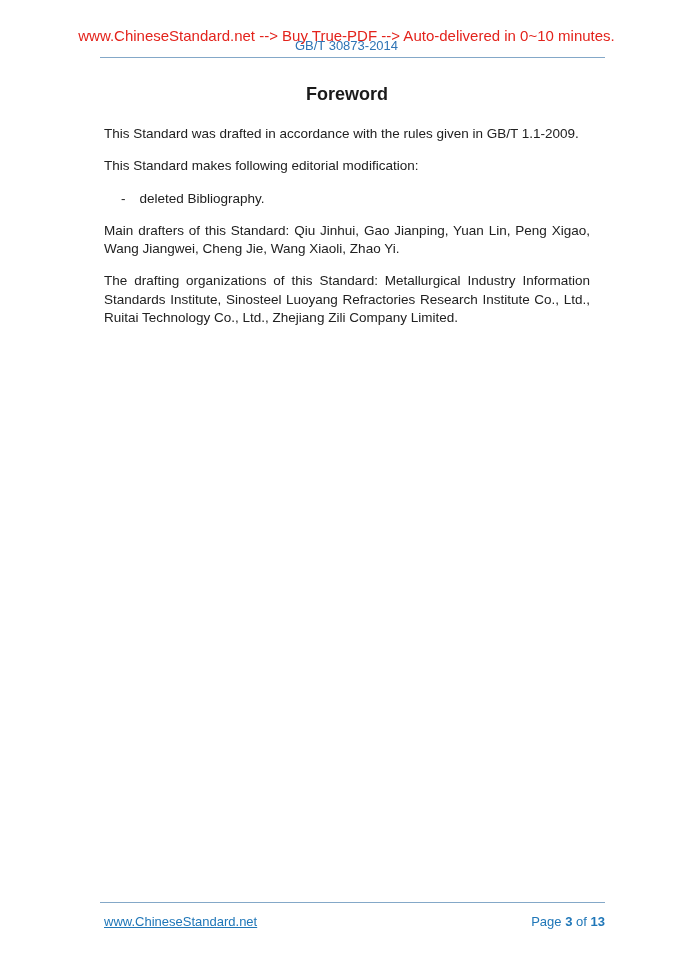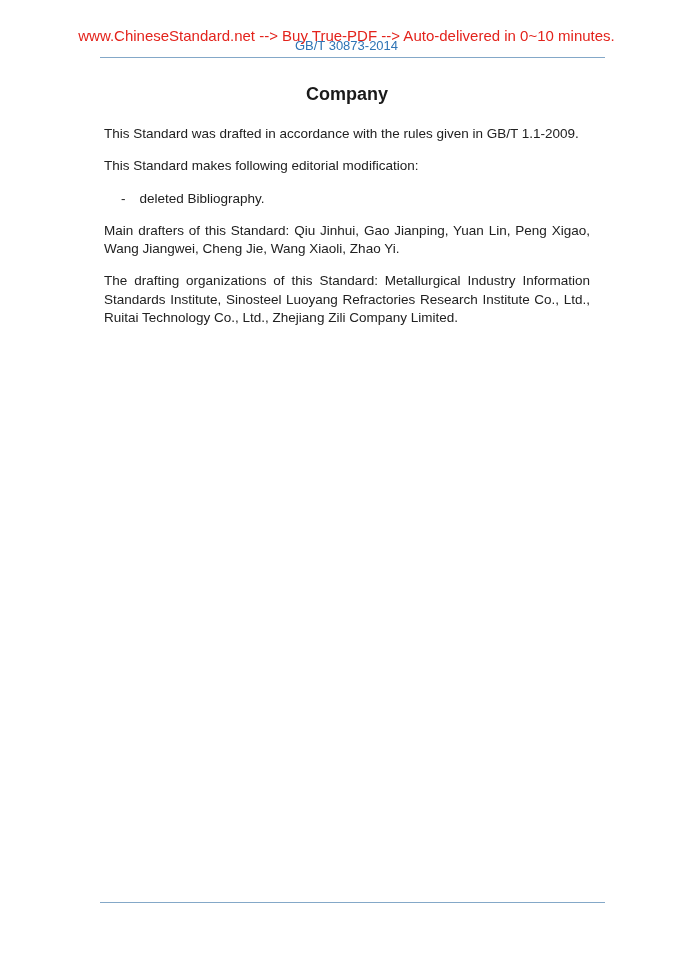--- a/index.html
+++ b/index.html
@@ -115,33 +115,42 @@
 </head>
 <body>
 
 <div class="page">
 
   <div class="promo-line">www.ChineseStandard.net --&gt; Buy True-PDF --&gt; Auto-delivered in 0~10 minutes.</div>
   <div class="std-number">GB/T 30873-2014</div>
   <div class="header-rule"></div>
 
   <div class="content">
-    <h1 class="doc-title">Company</h1>
+    <h1 class="doc-title">Foreword</h1>
 
     <p class="para">This Standard was drafted in accordance with the rules given in GB/T 1.1-2009.</p>
 
 
     <p class="para">This Standard makes following editorial modification:</p>
 
     <div class="list-row">
       <span class="list-marker">-</span>
       <span>deleted Bibliography.</span>
     </div>
 
 
     <p class="para">Main drafters of this Standard: Qiu Jinhui, Gao Jianping, Yuan Lin, Peng Xigao, Wang Jiangwei, Cheng Jie, Wang Xiaoli, Zhao Yi.</p>
 
     <p class="para">The drafting organizations of this Standard: Metallurgical Industry Information Standards Institute, Sinosteel Luoyang Refractories Research Institute Co., Ltd., Ruitai Technology Co., Ltd., Zhejiang Zili Company Limited.</p>
   </div>
 
   <div class="footer-rule"></div>
+  <div class="footer-row">
+    <span class="footer-link">www.ChineseStandard.net</span>
+    <span class="page-indicator">
+      <span>Page</span>
+      <b>3</b>
+      <span>of</span>
+      <b>13</b>
+    </span>
+  </div>
 
 </div>
 
 </body></html>

